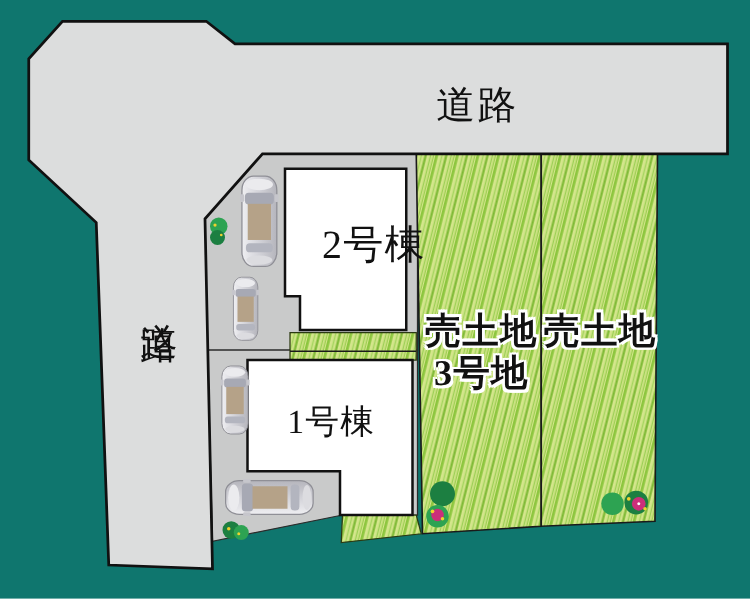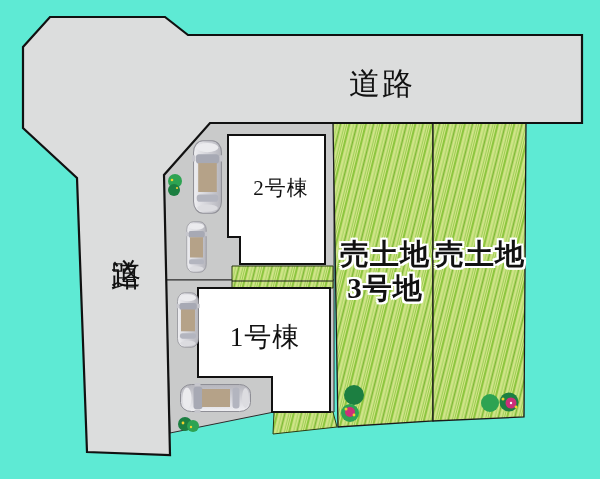--- a/index.html
+++ b/index.html
@@ -1,28 +1,28 @@
 <!DOCTYPE html>
 <html><head>
 <meta charset="utf-8">
 <style>
   html,body{margin:0;padding:0;background:#fff;}
-  .stage{position:relative;width:600px;height:479px;background:#5eead4;overflow:hidden;
+  .stage{position:relative;width:600px;height:479px;background:#0f766e;overflow:hidden;
          font-family:"Liberation Serif","DejaVu Serif",serif;}
   .stage svg{position:absolute;left:0;top:0;}
   .map-label{position:absolute;color:#111;text-align:center;white-space:nowrap;
              font-family:"Liberation Serif","DejaVu Serif",serif;}
   .road-label-h{left:332px;top:63px;width:100px;font-size:31px;letter-spacing:2px;}
   .road-label-v{left:105px;top:235px;font-size:30px;writing-mode:vertical-rl;
                 text-orientation:upright;letter-spacing:2px;}
-  .bldg2-label{left:231px;top:174px;width:100px;font-size:21px;letter-spacing:1px;}
+  .bldg2-label{left:249px;top:174px;width:100px;font-size:32px;letter-spacing:1px;}
   .bldg1-label{left:215px;top:319px;width:100px;font-size:27px;letter-spacing:1px;}
   .lot-label{font-size:29px;line-height:34px;font-weight:700;letter-spacing:1px;
              text-shadow:-2px -2px 0 #fff,2px -2px 0 #fff,-2px 2px 0 #fff,2px 2px 0 #fff,
-                         -2px 0 0 #fff,2px 0 0 #fff,0 -2px 0 #fff,0 2px 0 #fff;}
+                         -2px 0 0 #fff,2px 0 0 #fff,0 -2px 0 #fff,0 2px 0 #fff;margin-top:11px;}
   .lot3-label{left:333px;top:237px;width:104px;}
   .lot4-label{left:428px;top:237px;width:104px;}
   .lot-label span{display:block;}
   polygon.road{stroke:#111;stroke-width:2.2;}
   polygon.parking{stroke:#2b2b2b;stroke-width:1;}
   polygon.building{stroke:#111;stroke-width:2;}
   polygon.lot{stroke:#1a1a1a;stroke-width:1.3;}
   polygon.strip{stroke:#2b3a12;stroke-width:1;}
 </style>
 </head>

